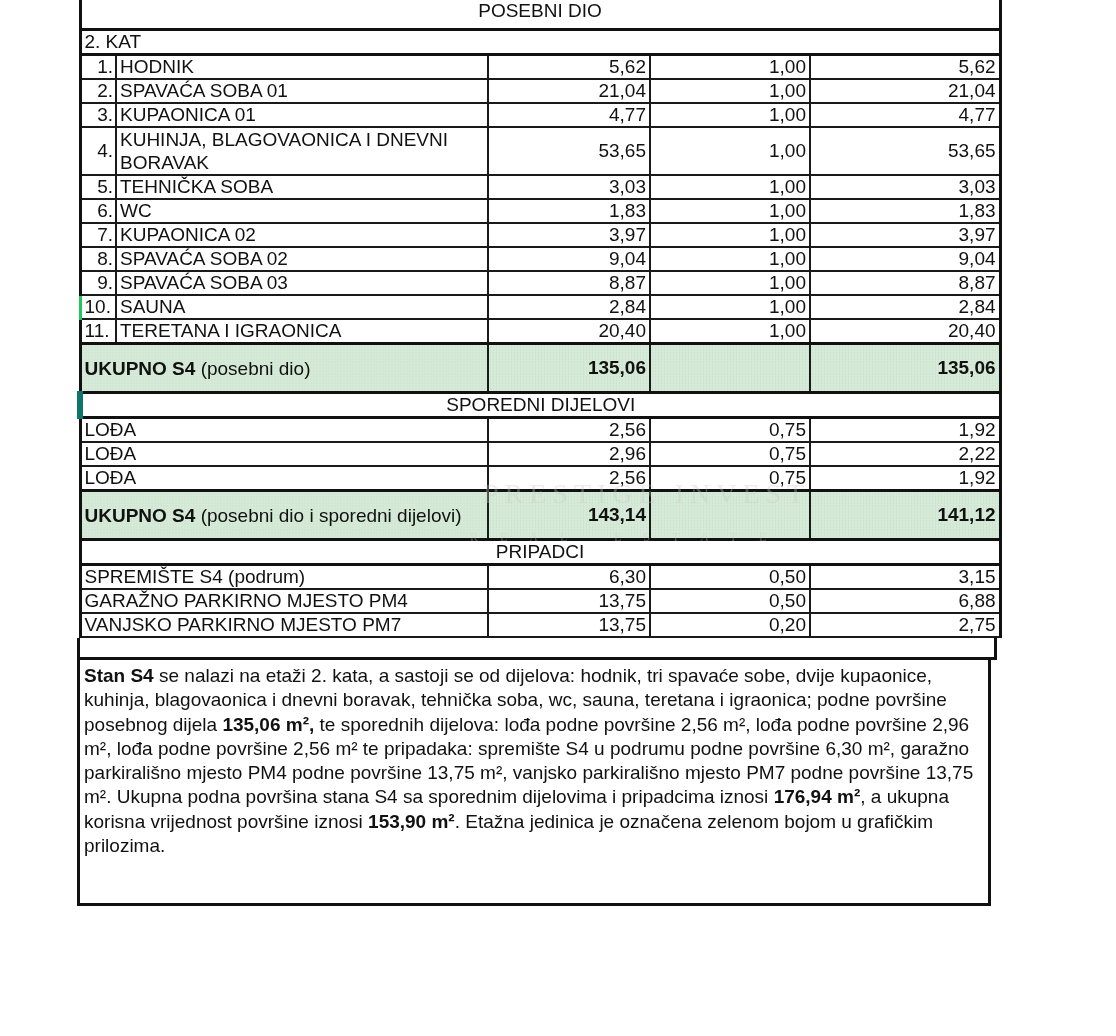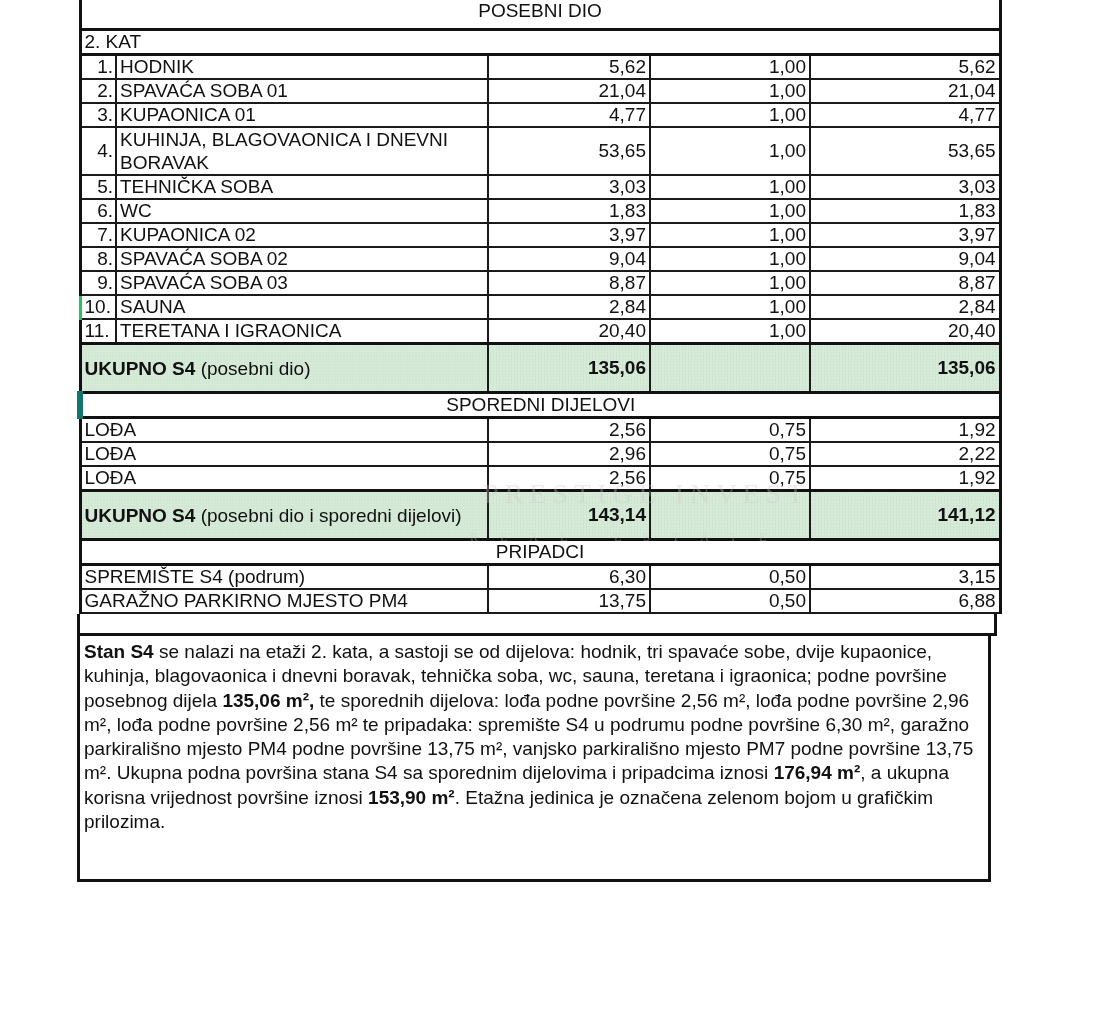--- a/index.html
+++ b/index.html
@@ -166,20 +166,26 @@
           <td class="num">6,30</td>
           <td class="num">0,50</td>
           <td class="num" style="border-right:3px solid #111;">3,15</td>
         </tr>
         <tr>
           <td style="border-left:3px solid #111;" colspan="2">GARAŽNO PARKIRNO MJESTO PM4</td>
           <td class="num">13,75</td>
           <td class="num">0,50</td>
           <td class="num" style="border-right:3px solid #111;">6,88</td>
         </tr>
+        <tr>
+          <td style="border-left:3px solid #111;" colspan="2">VANJSKO PARKIRNO MJESTO PM7</td>
+          <td class="num">13,75</td>
+          <td class="num">0,20</td>
+          <td class="num" style="border-right:3px solid #111;">2,75</td>
+        </tr>
       </tbody>
   </table>
 
   <div class="empty-row"></div>
 
   <div class="desc">
     <b>Stan S4</b><span> se nalazi na etaži 2. kata, a sastoji se od dijelova: hodnik, tri spavaće sobe, dvije kupaonice, kuhinja, blagovaonica i dnevni boravak, tehnička soba, wc, sauna, teretana i igraonica; podne površine posebnog dijela </span><b>135,06 m²,</b><span> te sporednih dijelova: lođa podne površine 2,56 m², lođa podne površine 2,96 m², lođa podne površine 2,56 m² te pripadaka: spremište S4 u podrumu podne površine 6,30 m², garažno parkirališno mjesto PM4 podne površine 13,75 m², vanjsko parkirališno mjesto PM7 podne površine 13,75 m². Ukupna podna površina stana S4 sa sporednim dijelovima i pripadcima iznosi </span><b>176,94 m²</b><span>, a ukupna korisna vrijednost površine iznosi </span><b>153,90 m²</b><span>. Etažna jedinica je označena zelenom bojom u grafičkim prilozima.</span>
   </div>
 </div>
 

